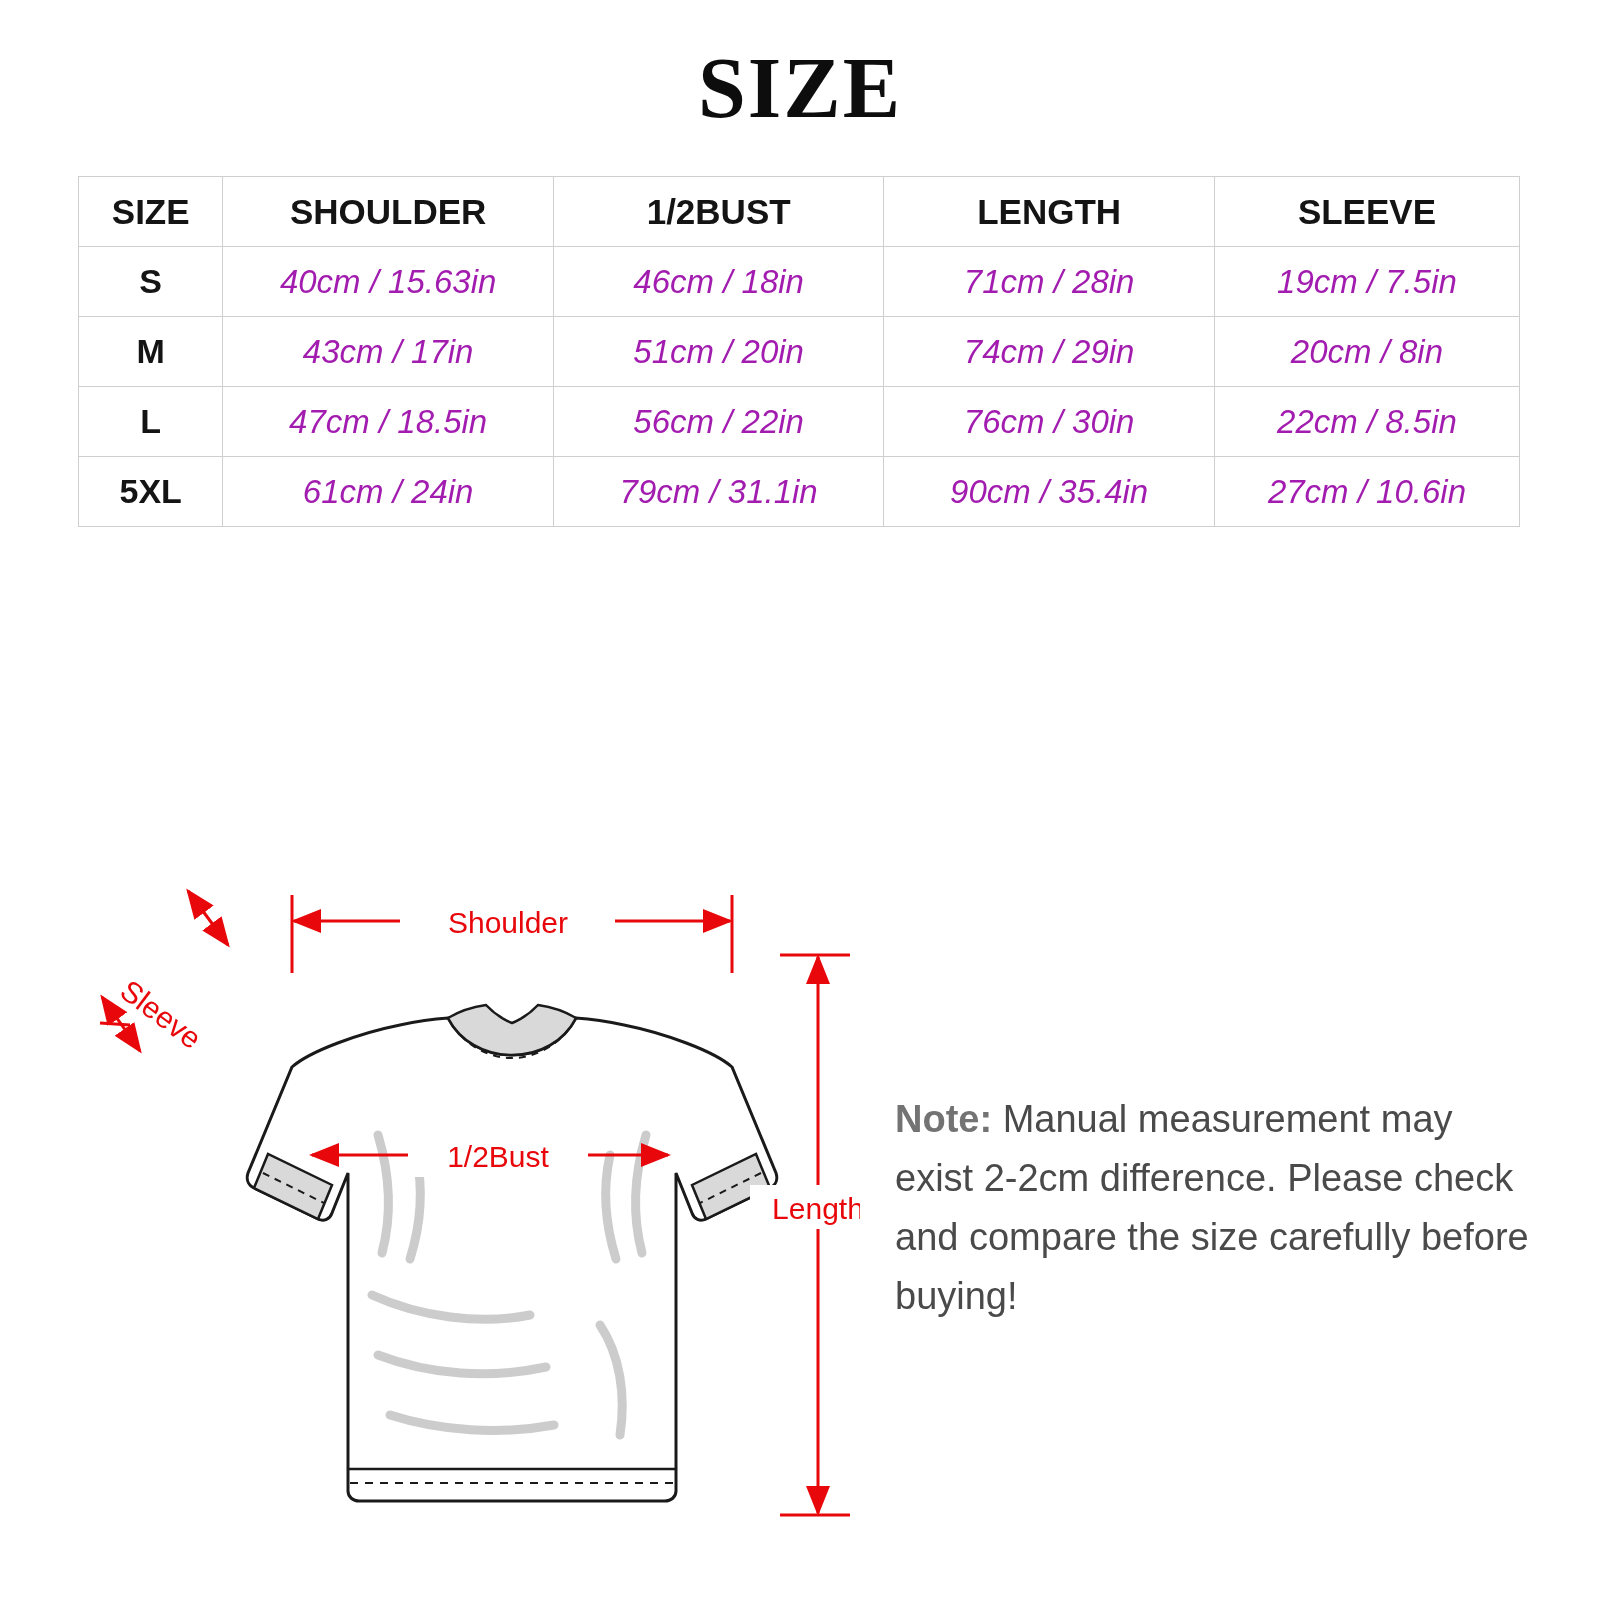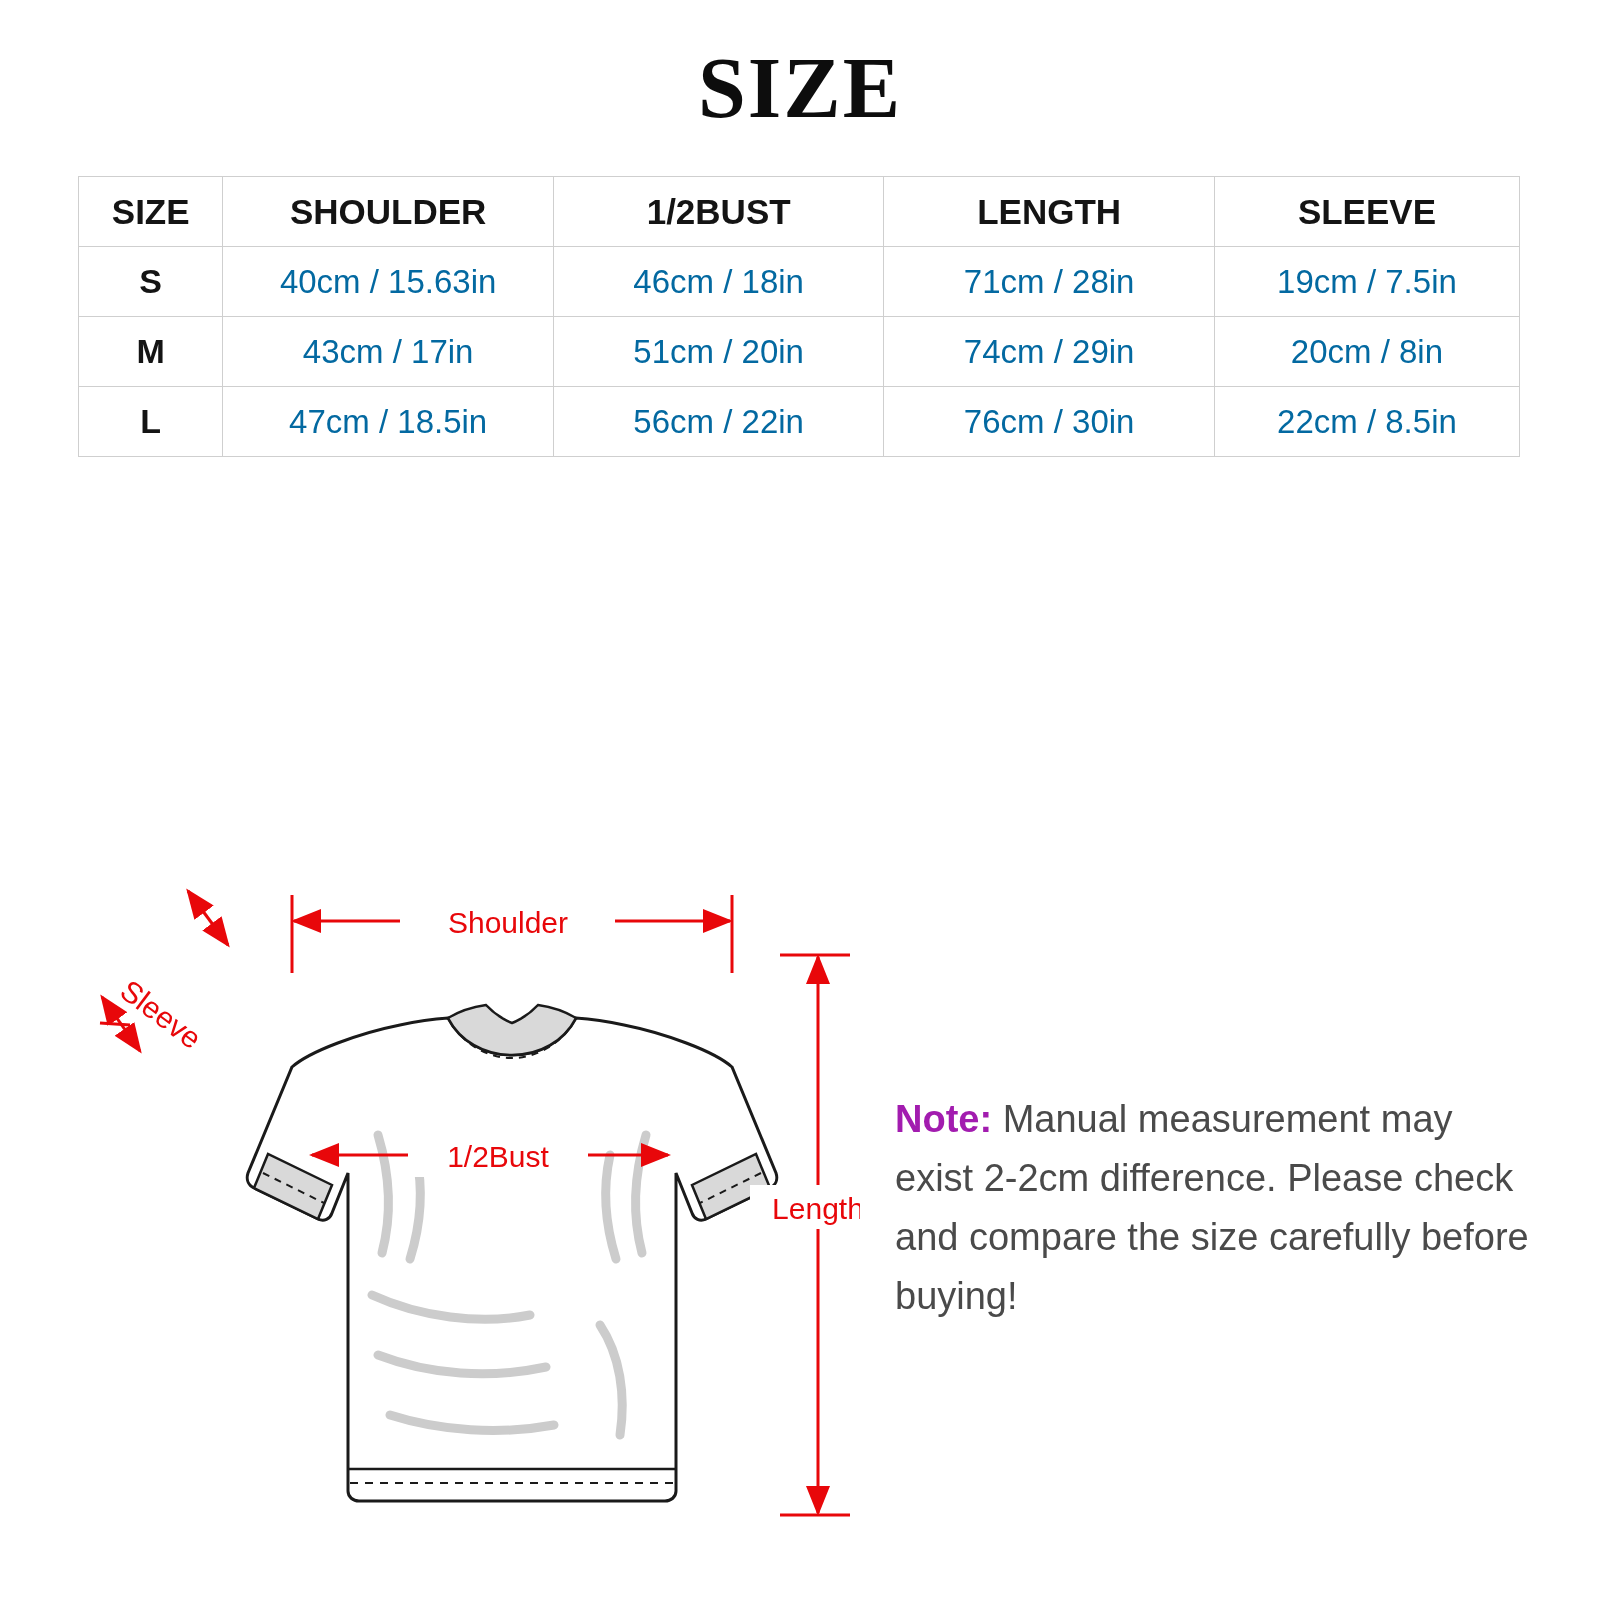--- a/index.html
+++ b/index.html
@@ -47,21 +47,22 @@
     color: #141414;
   }
   #size-table tbody td.size-cell {
     font-size: 34px;
     font-weight: bold;
     color: #141414;
   }
   #size-table tbody td.val-cell {
     font-size: 33px;
     font-weight: normal;
-    color: #0369a1;
+    color: #a21caf;
+    font-style: italic;
   }
   .col-size   { width: 142px; }
   .col-2      { width: 325px; }
   .col-3      { width: 325px; }
   .col-4      { width: 325px; }
   .col-5      { width: 300px; }
 
   #diagram {
     position: absolute;
     top: 855px;
@@ -73,21 +74,21 @@
     position: absolute;
     top: 1090px;
     left: 895px;
     width: 640px;
     font-size: 38px;
     line-height: 1.55;
     color: #4a4a4a;
   }
   #note .note-label {
     font-weight: bold;
-    color: #a21caf;
+    color: #737373;
   }
   .red-label {
     fill: #e8070a;
     font-family: "Liberation Sans", sans-serif;
     font-size: 30px;
   }
 </style>
 </head>
 <body>
 
@@ -124,20 +125,27 @@
       <td class="val-cell">51cm / 20in</td>
       <td class="val-cell">74cm / 29in</td>
       <td class="val-cell">20cm / 8in</td>
     </tr>
     <tr>
       <td class="size-cell">L</td>
       <td class="val-cell">47cm / 18.5in</td>
       <td class="val-cell">56cm / 22in</td>
       <td class="val-cell">76cm / 30in</td>
       <td class="val-cell">22cm / 8.5in</td>
+    </tr>
+    <tr>
+      <td class="size-cell">5XL</td>
+      <td class="val-cell">61cm / 24in</td>
+      <td class="val-cell">79cm / 31.1in</td>
+      <td class="val-cell">90cm / 35.4in</td>
+      <td class="val-cell">27cm / 10.6in</td>
     </tr>
   </tbody>
 </table>
 
 <div id="diagram">
   <svg width="800" height="700" viewBox="0 0 800 700" xmlns="http://www.w3.org/2000/svg">
     <defs>
       <marker id="arrR" markerWidth="10" markerHeight="10" refX="9" refY="4" orient="auto">
         <path d="M0,0 L10,4 L0,8 z" fill="#e8070a"></path>
       </marker>

